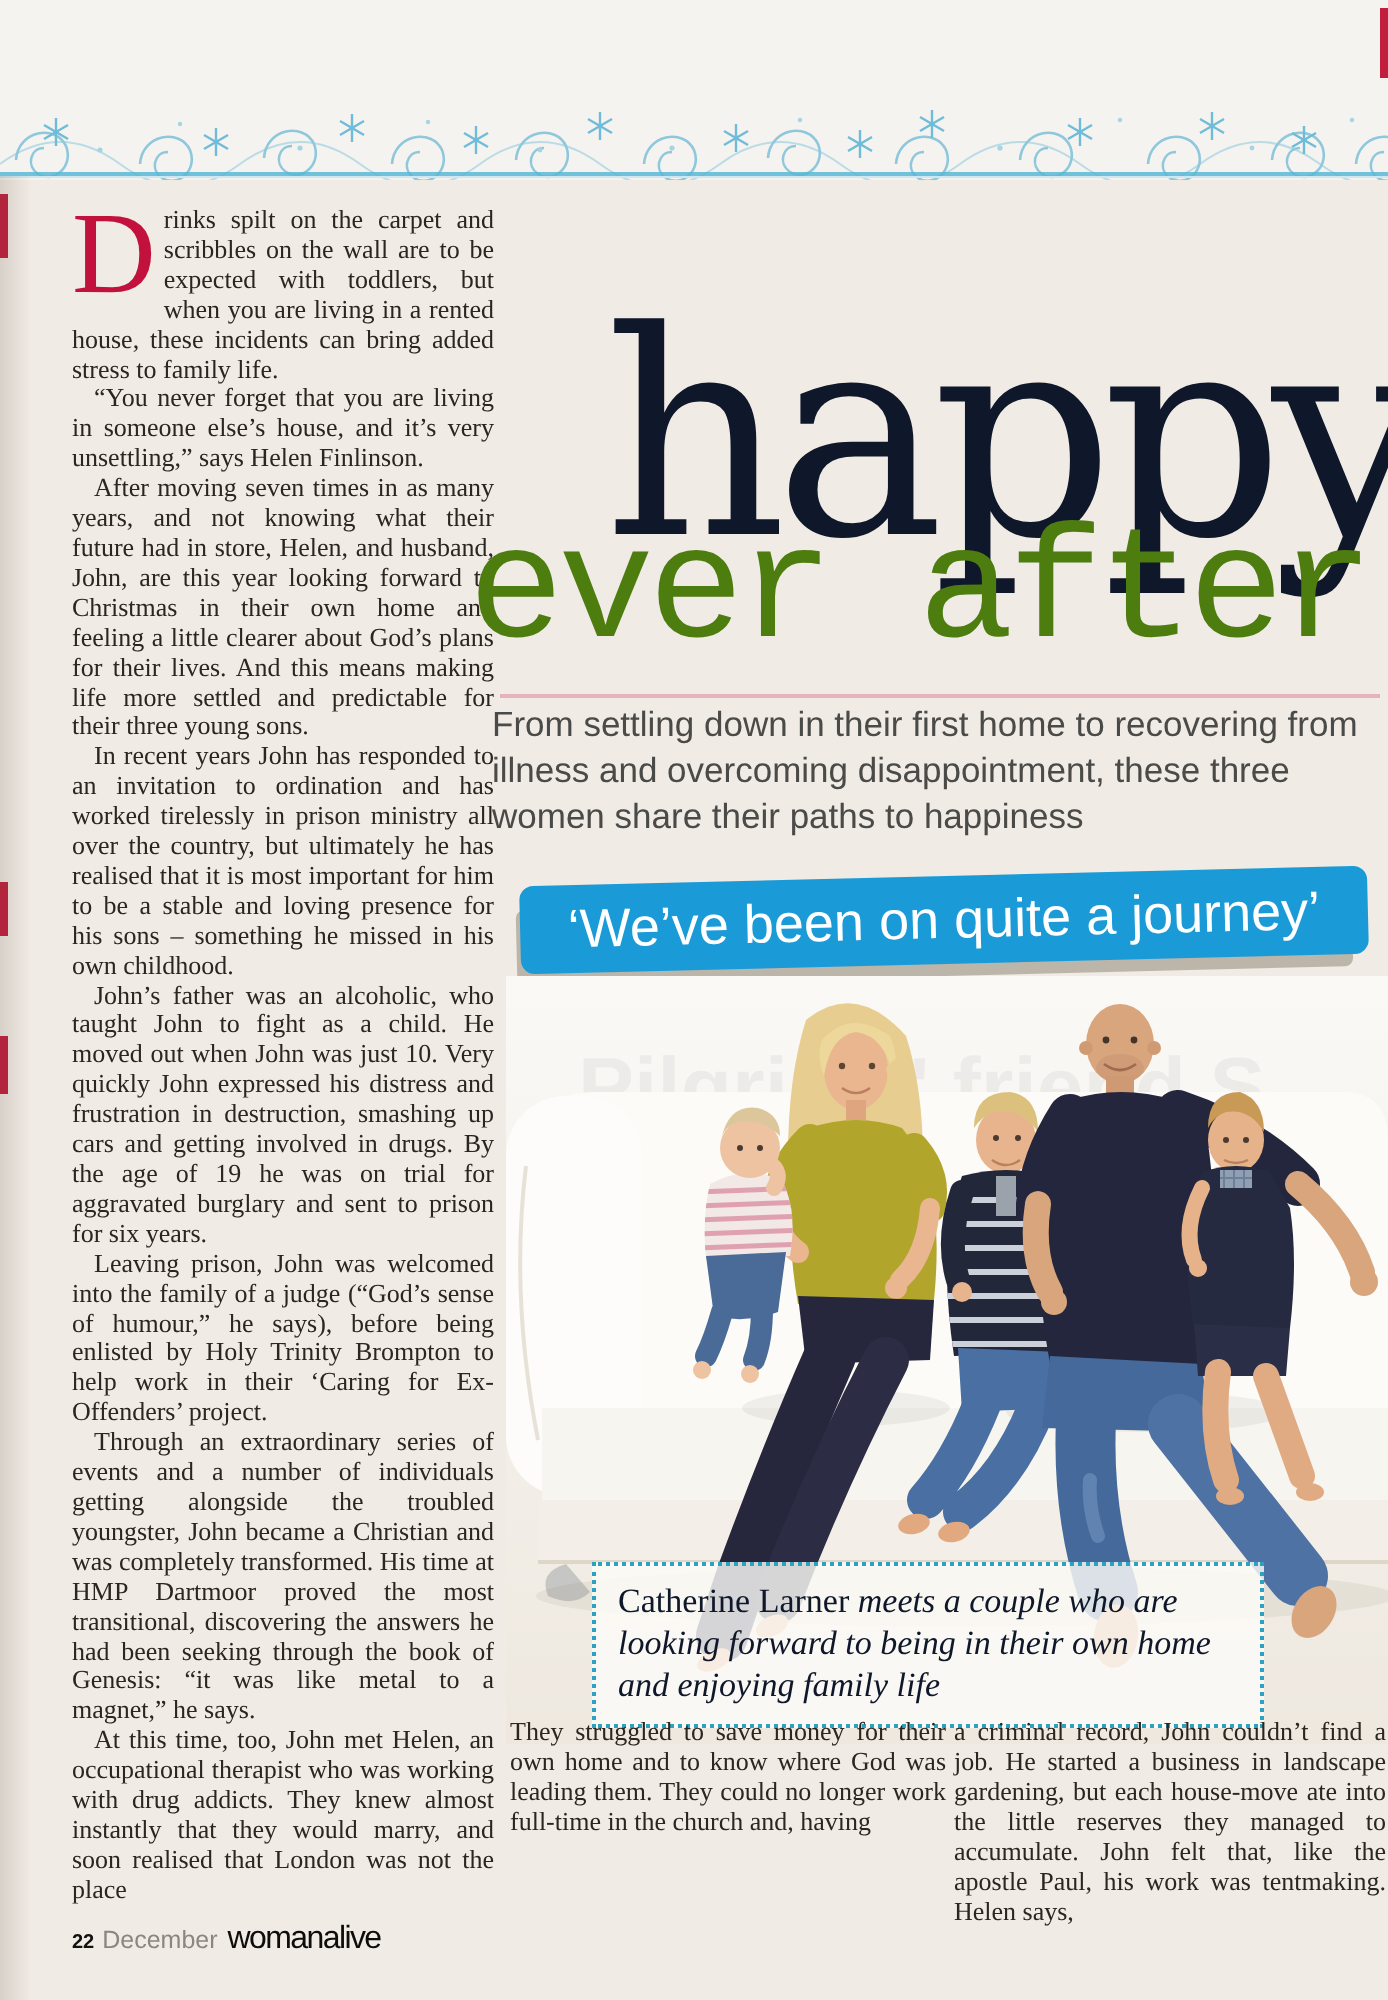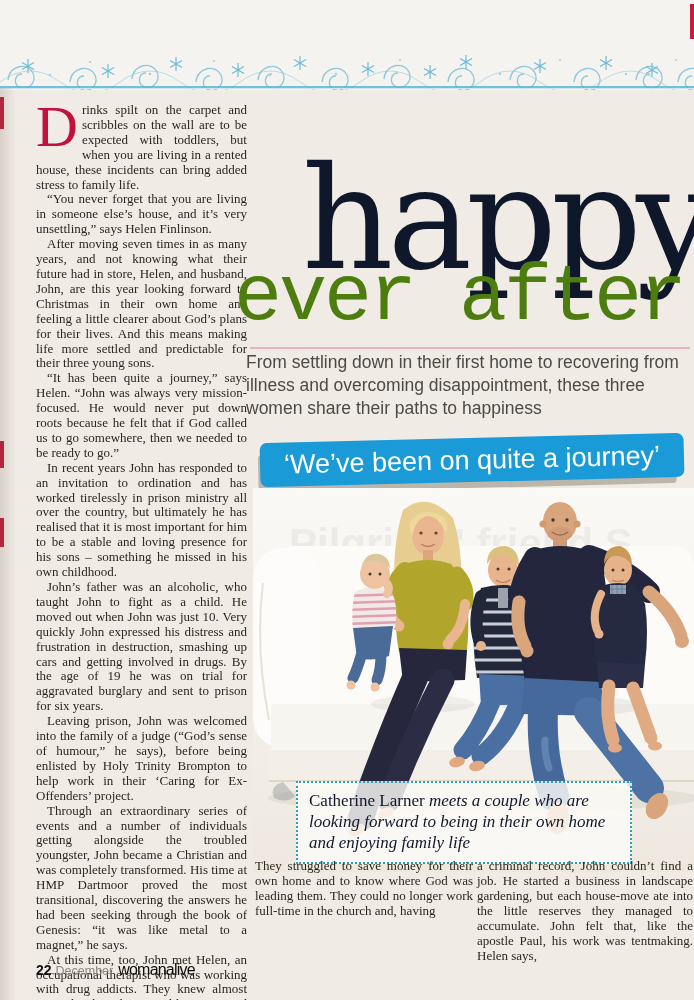--- a/index.html
+++ b/index.html
@@ -47,21 +47,21 @@
   .cap-rest{font-style:italic;}
   
   .bot-col{position:absolute;top:858px;width:218px;color:#2c2620;font-size:13px;line-height:15px;
         text-align:justify;}
   .bot-col p{margin:0;text-indent:0;}
   .bot-col p + p{text-indent:11px;font-family:Liberation Serif, serif;}
   .bc1{left:255px;}
   .bc2{left:477px;width:216px;}
   
   .footer{position:absolute;left:36px;top:961px;font-family:"Liberation Sans",sans-serif;color:#111;}
-  .pg-num{font-weight:bold;font-size:14px;text-align:center;}
+  .pg-num{font-weight:bold;font-size:10px;text-align:center;}
   .pg-month{font-size:12.5px;color:#8a8680;margin-left:4px;}
   .pg-mag{font-weight:normal;font-size:16px;letter-spacing:-.8px;color:#0e0d0b;margin-left:5px;}
 </style>
 </head>
 <body>
 
 <div class="page">
 
   <div class="top-band">
     <svg width="694" height="90" viewBox="0 0 694 90">
@@ -126,21 +126,20 @@
   <div class="edge-mark em-l1"></div>
   <div class="edge-mark em-l2"></div>
   <div class="edge-mark em-l3"></div>
   <div class="edge-mark em-r1"></div>
   <div class="gutter-shadow"></div>
 
   <section class="left-col">
     <p class="first"><span class="dropcap">D</span><span>rinks spilt on the carpet and scribbles on the wall are to be expected with toddlers, but when you are living in a rented house, these incidents can bring added stress to family life.</span></p>
     <p>“You never forget that you are living in someone else’s house, and it’s very unsettling,” says Helen Finlinson.</p>
     <p>After moving seven times in as many years, and not knowing what their future had in store, Helen, and husband, John, are this year looking forward to Christmas in their own home and feeling a little clearer about God’s plans for their lives. And this means making life more settled and predictable for their three young sons.</p>
-    <p>“It has been quite a journey,” says Helen. “John was always very mission-focused. He would never put down roots because he felt that if God called us to go somewhere, then we needed to be ready to go.”</p>
     <p>In recent years John has responded to an invitation to ordination and has worked tirelessly in prison ministry all over the country, but ultimately he has realised that it is most important for him to be a stable and loving presence for his sons – something he missed in his own childhood.</p>
     <p>John’s father was an alcoholic, who taught John to fight as a child. He moved out when John was just 10. Very quickly John expressed his distress and frustration in destruction, smashing up cars and getting involved in drugs. By the age of 19 he was on trial for aggravated burglary and sent to prison for six years.</p>
     <p>Leaving prison, John was welcomed into the family of a judge (“God’s sense of humour,” he says), before being enlisted by Holy Trinity Brompton to help work in their ‘Caring for Ex-Offenders’ project.</p>
     <p>Through an extraordinary series of events and a number of individuals getting alongside the troubled youngster, John became a Christian and was completely transformed. His time at HMP Dartmoor proved the most transitional, discovering the answers he had been seeking through the book of Genesis: “it was like metal to a magnet,” he says.</p>
     <p>At this time, too, John met Helen, an occupational therapist who was working with drug addicts. They knew almost instantly that they would marry, and soon realised that London was not the place</p>
   </section>
 
   <div class="title-happy">happy</div>
   <div class="title-ever">ever after..</div>
   <div class="title-rule"></div>

